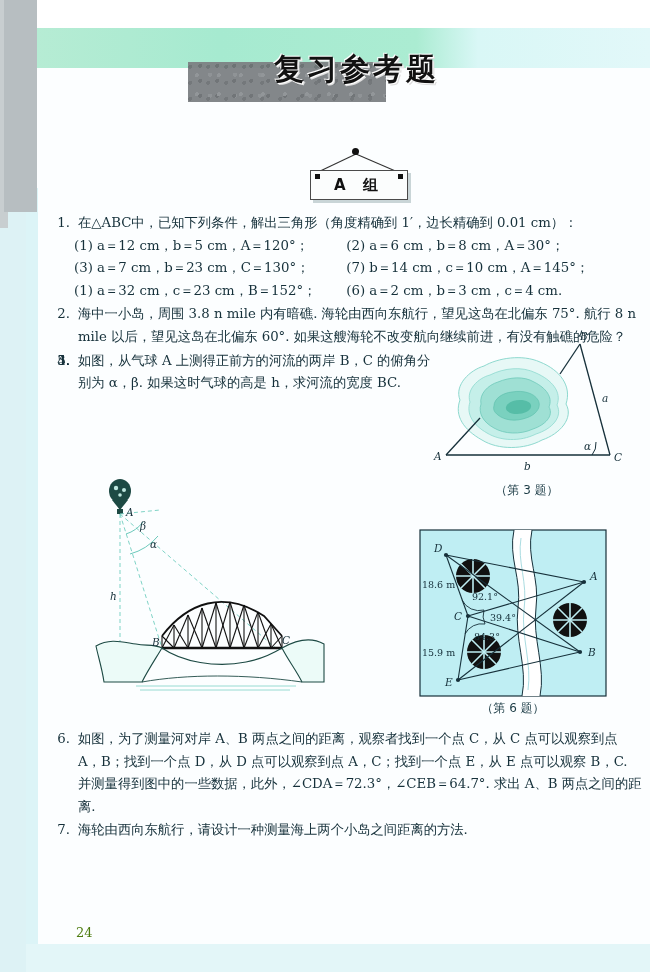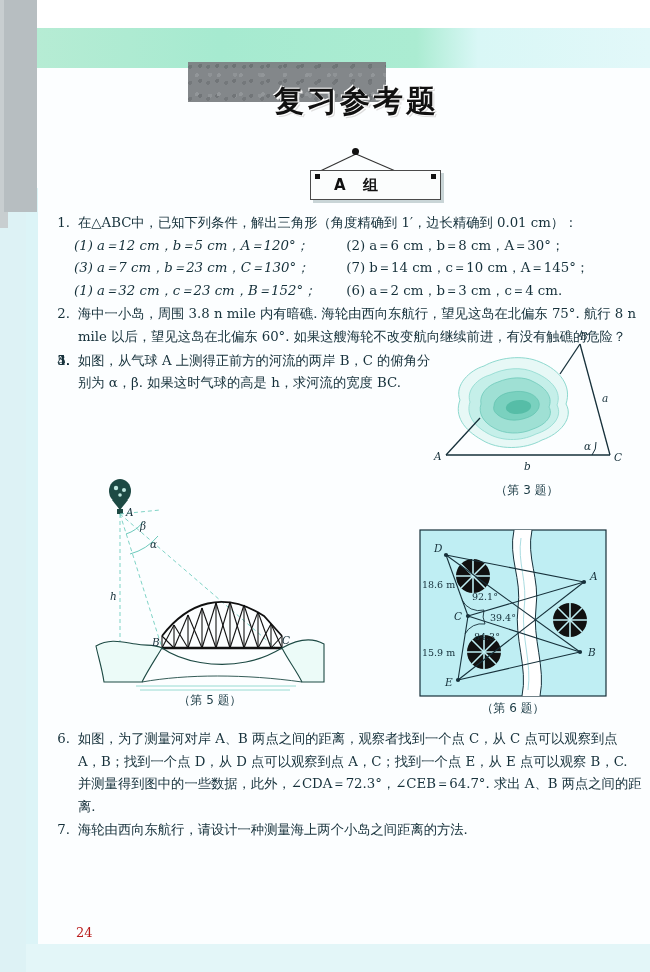--- a/index.html
+++ b/index.html
@@ -30,66 +30,66 @@
                      radial-gradient(circle at 40% 70%,#8d9194 0 2px,transparent 2px),
                      radial-gradient(circle at 72% 25%,#6a6e71 0 2px,transparent 2px),
                      radial-gradient(circle at 88% 60%,#8a8e91 0 2px,transparent 2px);
     background-size:18px 16px,22px 19px,17px 15px,25px 21px;
     opacity:.95;
   }
   .hdr-title{position:absolute;left:274px;top:48px;width:260px;height:42px;
     font-family:"DejaVu Sans",sans-serif;font-weight:bold;font-size:30px;letter-spacing:3px;
     color:#111;line-height:42px;
     text-shadow:1px 1px 0 #fff, 2px 2px 0 #ddd, -1px -1px 0 #fff;
-    white-space:nowrap;margin-top:32px;}
+    white-space:nowrap;}
 
   
   .sign-wrap{position:absolute;left:300px;top:148px;width:120px;height:52px;}
   .sign-hook{position:absolute;left:52px;top:0;width:7px;height:7px;background:#111;
     border-radius:50%;}
   .sign-box{position:absolute;left:10px;top:22px;width:96px;height:28px;
     background:#fbfdfd;border:1.2px solid #4a4a4a;
-    box-shadow:3px 3px 0 #c9d5d7;padding-left:33px;}
+    box-shadow:3px 3px 0 #c9d5d7;}
   .sign-box::before,.sign-box::after{content:"";position:absolute;top:3px;width:5px;height:5px;
     background:#111;}
   .sign-box::before{left:4px;}
   .sign-box::after{right:4px;}
   .sign-text{position:absolute;left:0;top:0;width:96px;height:28px;line-height:28px;
     text-align:center;font-family:"DejaVu Sans",sans-serif;font-size:15px;color:#111;
     letter-spacing:6px;font-weight:600;}
   .sign-wire{position:absolute;left:0;top:0;}
 
   
   .probs{position:absolute;left:52px;top:212px;width:586px;}
   .p{position:relative;color:#15303a;font-size:13.3px;line-height:22.6px;
      font-family:"DejaVu Serif",serif;margin-bottom:1px;}
   .p .num{position:absolute;left:0;top:0;width:18px;text-align:right;}
   .p .body{margin-left:26px;display:block;}
   .two-col{display:block;}
-  .two-col .c1{display:inline-block;width:268px;font-style:italic;}
+  .two-col .c1{display:inline-block;width:268px;}
   .two-col .c2{display:inline-block;}
   .subline{display:block;margin-left:22px;}
 
   
   .w-narrow{width:355px;}
   .w-full{width:566px;}
 
   
   .fig3{position:absolute;left:424px;top:330px;width:206px;height:170px;}
   .fig-cap{position:absolute;width:100%;text-align:center;font-size:12px;color:#1b3b45;
     font-family:"DejaVu Sans",sans-serif;}
 
   
   .fig5{position:absolute;left:96px;top:478px;width:228px;height:242px;}
 
   
   .fig6{position:absolute;left:418px;top:528px;width:190px;height:194px;}
 
   .pg-num{position:absolute;left:76px;top:925px;font-family:"DejaVu Serif",serif;
-    font-size:13px;color:#b91c1c;}
+    font-size:13px;color:#4d7c0f;}
   svg{display:block;overflow:visible;}
   .lbl{font-family:"DejaVu Serif",serif;font-style:italic;font-size:10.5px;fill:#16303a;}
   .lbl-n{font-family:"DejaVu Serif",serif;font-size:9.5px;fill:#16303a;font-style:normal;}
 </style>
 </head>
 <body>
 
 <div id="page">
 
   <div class="wash-left"></div>
@@ -266,21 +266,20 @@
         <path d="M228 166 C214 158 200 162 186 170 C192 182 200 192 206 204
                  L228 204 Z" fill="#ecfbf8"></path>
         <path d="M66 170 C86 184 120 190 150 184 C166 181 176 176 186 170"></path>
         <path d="M46 204 C90 196 150 196 206 204" stroke-width="0.9"></path>
         <path d="M40 208 L200 208" stroke="#7fd3c6" stroke-width="0.8"></path>
         <path d="M44 212 L194 212" stroke="#7fd3c6" stroke-width="0.8"></path>
       </g>
       <text class="lbl" x="56" y="168">B</text>
       <text class="lbl" x="186" y="166">C</text>
     </svg>
-    <div class="fig-cap" style="top:214px;">（第 5 题）</div>
   </div>
 
   <div class="fig6">
     <svg width="190" height="172" viewBox="0 0 190 172">
       <rect x="2" y="2" width="186" height="166" fill="#bfeef3" stroke="#16303a" stroke-width="1.2"></rect>
 
       <g>
         <path d="M96 2 C90 30 104 50 100 80 C96 110 110 140 104 168 L122 168
                  C128 140 114 110 118 80 C122 50 108 30 114 2 Z" fill="#ffffff"></path>
         <path d="M96 2 C90 30 104 50 100 80 C96 110 110 140 104 168" stroke="#16303a" stroke-width="1" fill="none"></path>

